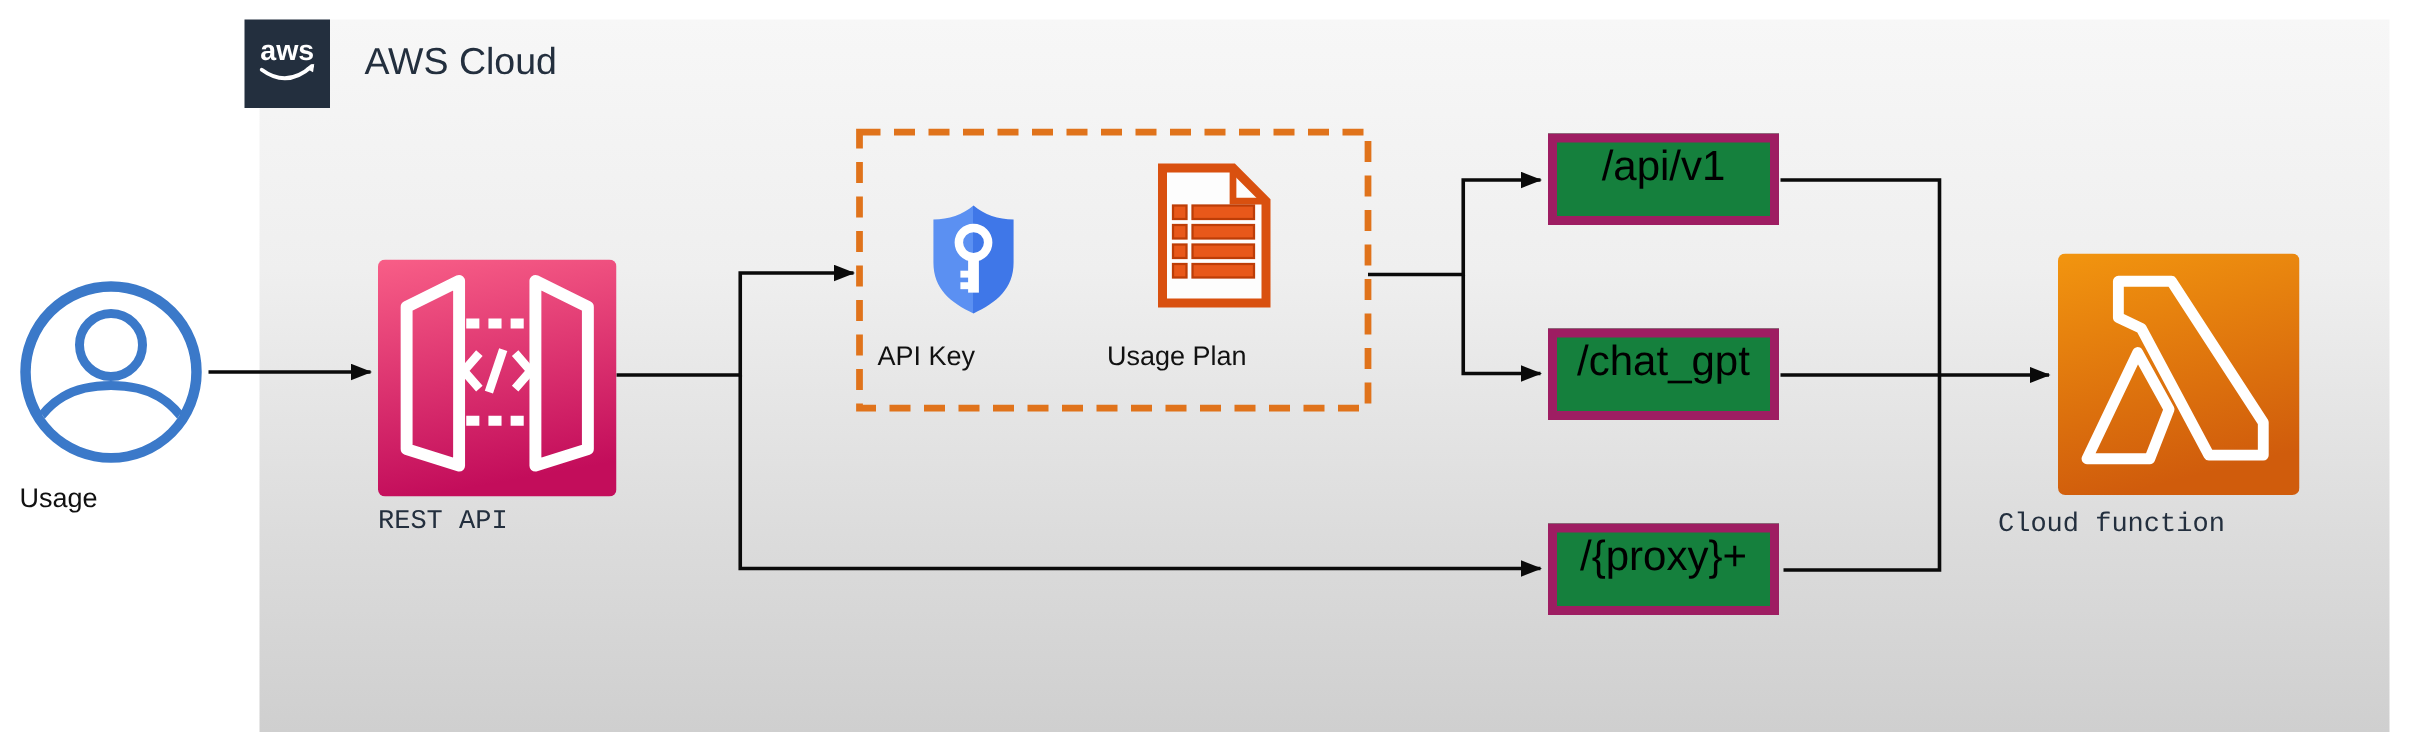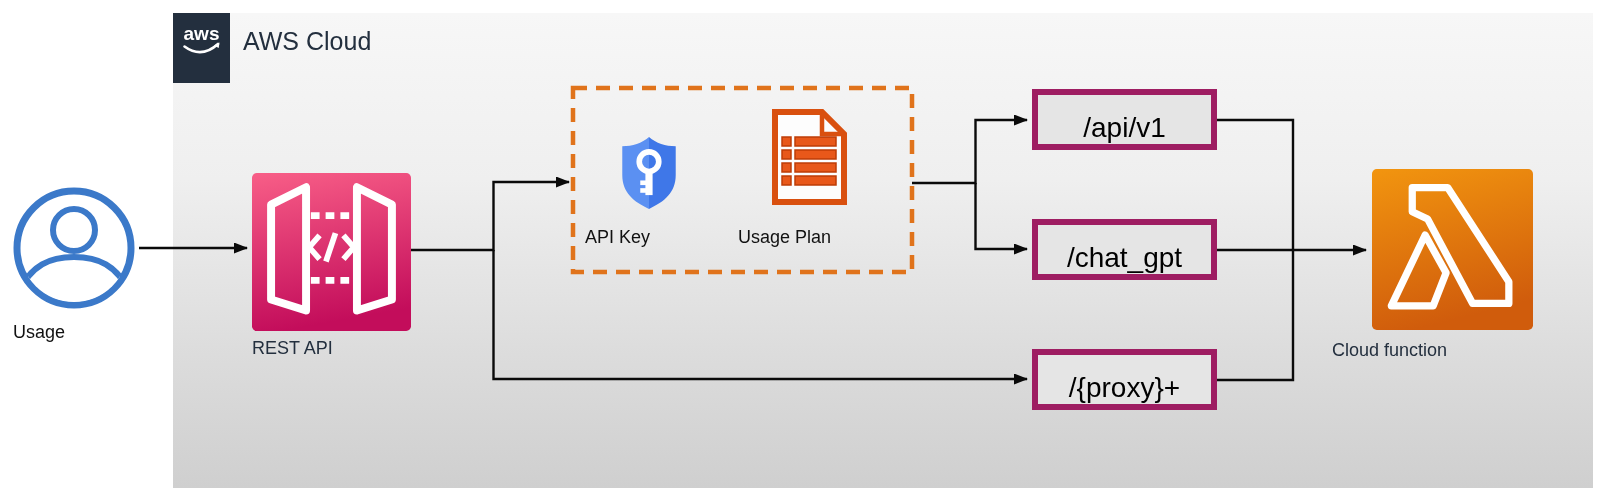--- a/index.html
+++ b/index.html
@@ -6,39 +6,39 @@
   body{
     width:1607px;height:502px;position:relative;overflow:hidden;
     font-family:"Liberation Sans", sans-serif;
   }
   .cloud-container{
     position:absolute;left:173px;top:13px;width:1420px;height:475px;
     background:linear-gradient(180deg,#F7F7F7 0%,#EFEFEF 35%,#DCDCDC 72%,#CFCFCF 100%);
     z-index:0;
   }
   .aws-logo{
-    position:absolute;left:173px;top:13px;width:57px;height:70px;
+    position:absolute;left:163px;top:13px;width:57px;height:59px;
     background:var(--aws-dark);z-index:2;
   }
   .cloud-label{
     position:absolute;left:243px;top:13px;height:57px;line-height:57px;
     font-size:25px;color:var(--aws-dark);z-index:2;white-space:nowrap;
   }
   .overlay{position:absolute;left:0;top:0;z-index:1;}
   .connector{stroke:var(--connector-black);stroke-width:2.4;fill:none;}
   .dashed-rect{fill:none;stroke:var(--dashed-border-orange);stroke-width:4.5;stroke-dasharray:14 9;}
   .icon{position:absolute;z-index:2;}
   .node-label{
     position:absolute;z-index:2;text-align:left;font-size:18px;color:#111;white-space:nowrap;
   }
-  .navy{color:var(--label-navy);}
+  .navy{color:var(--label-navy);font-family:Liberation Mono, monospace;}
   .route-box{
-    position:absolute;z-index:2;left:1032px;width:185px;height:61px;
-    box-sizing:border-box;border:6px solid var(--route-border);background:#e5e5e5;
-    display:flex;align-items:flex-end;justify-content:center;
+    position:absolute;z-index:2;left:1032px;width:154px;height:61px;
+    box-sizing:border-box;border:6px solid var(--route-border);background:#15803d;
+    display:flex;align-items:flex-start;justify-content:center;
     font-size:28px;color:#000;white-space:nowrap;
   }
   .user-stroke{stroke:var(--user-blue);}
 </style>
 </head>
 <body>
 
 <div class="cloud-container"></div>
 
 <svg class="overlay" width="1607" height="502" aria-hidden="true">

